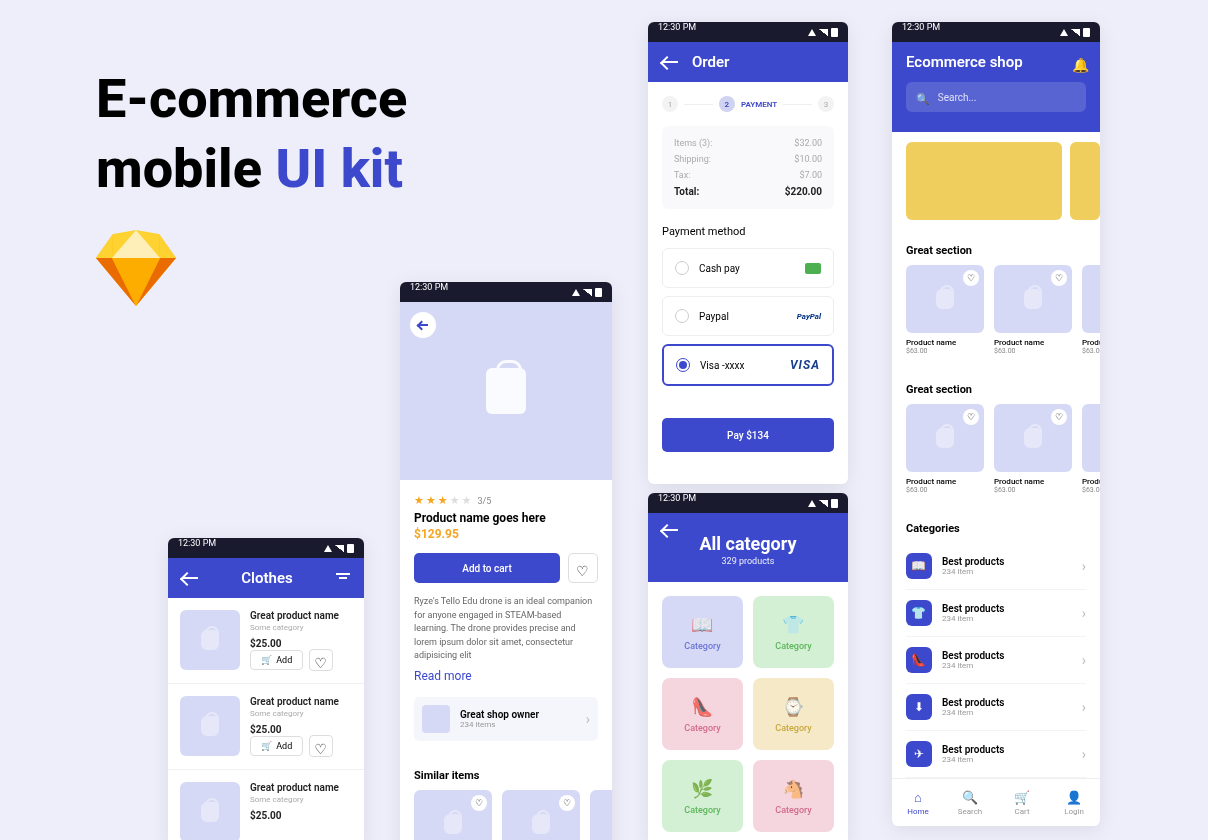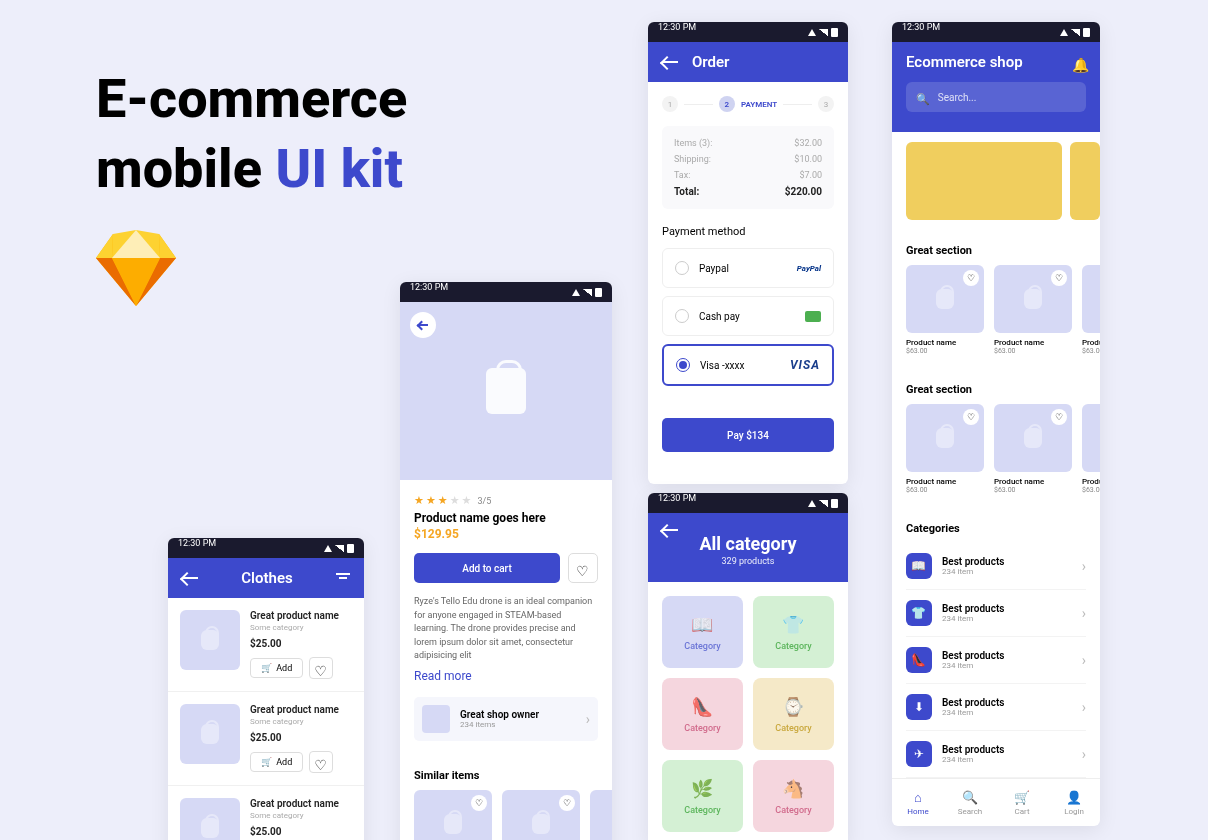--- a/index.html
+++ b/index.html
@@ -36,21 +36,21 @@
 
 
 .p1{left:168px;top:538px;width:196px}
 .list-item{display:flex;padding:12px;gap:10px;border-bottom:1px solid #f0f0f0}
 .thumb{width:60px;height:60px;background:#d6d9f5;border-radius:6px;display:flex;align-items:center;justify-content:center}
 .thumb .bag-icon{opacity:0.4}
 .list-content{flex:1}
 .prod-name{font-size:10px;font-weight:600;color:#222}
 .cat-label{font-size:8px;color:#aaa;margin-top:2px}
 .price{font-size:10px;font-weight:700;color:#222;margin-top:6px}
-.btn-row{display:flex;gap:6px;margin-top:8px;align-items:center}
+.btn-row{display:flex;gap:6px;align-items:center}
 .add-btn{border:1px solid #ddd;border-radius:4px;padding:4px 10px;font-size:9px;display:flex;align-items:center;gap:4px;background:#fff}
 .cart-sm:before{content:"🛒";font-size:9px}
 .heart-box{border:1px solid #ddd;border-radius:4px;width:24px;height:22px;display:flex;align-items:center;justify-content:center}
 
 
 .p2{left:400px;top:282px;width:212px}
 .prod-img{height:178px;background:#d6d9f5;position:relative;display:flex;align-items:center;justify-content:center}
 .back-circle{position:absolute;top:10px;left:10px;width:26px;height:26px;background:#fff;border-radius:50%;display:flex;align-items:center;justify-content:center}
 .back-circle .icon-arrow-left{background:#3d49cc;width:10px}
 .back-circle .icon-arrow-left:before{border-color:#3d49cc;width:5px;height:5px;top:-2px}
@@ -321,29 +321,29 @@
         <span>$7.00</span>
       </div>
     <div class="summary-row total">
         <span>Total:</span>
         <span>$220.00</span>
       </div>
   </div>
   <div class="pay-h">Payment method</div>
   <div class="pay-opt">
     <div class="radio"></div>
-    <span>Paypal</span>
-    <div class="pay-logo paypal">PayPal</div>
-  </div>
-  <div class="pay-opt">
-    <div class="radio"></div>
     <span>Cash pay</span>
     <div class="pay-logo">
         <div class="cash"></div>
       </div>
+  </div>
+  <div class="pay-opt">
+    <div class="radio"></div>
+    <span>Paypal</span>
+    <div class="pay-logo paypal">PayPal</div>
   </div>
   <div class="pay-opt selected">
     <div class="radio on"></div>
     <span>Visa -xxxx</span>
     <div class="pay-logo visa">VISA</div>
   </div>
   <div class="pay-btn">Pay $134</div>
 </div>
 
 <div class="phone p4">

